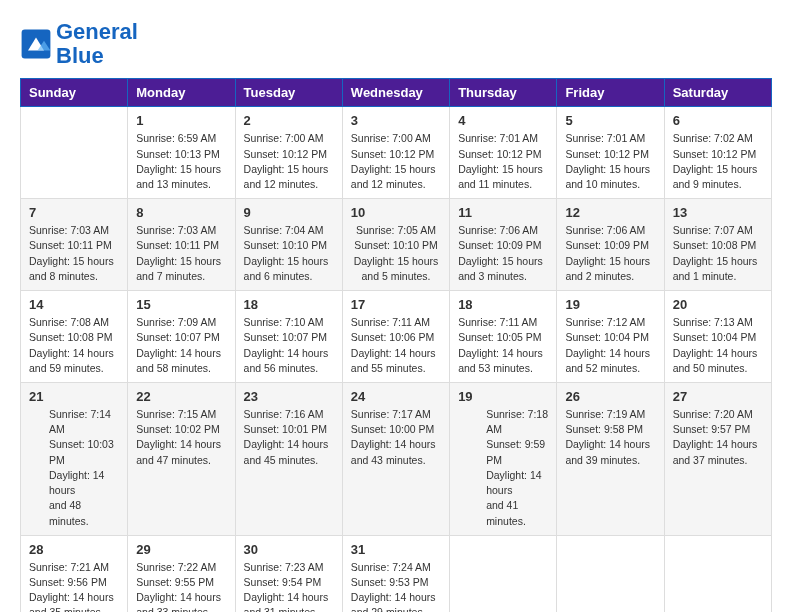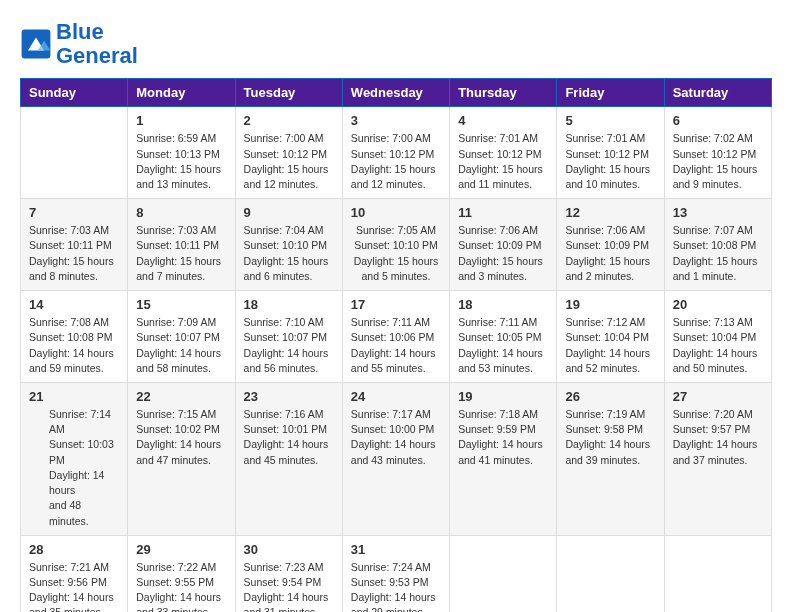--- a/index.html
+++ b/index.html
@@ -98,22 +98,22 @@
 <body>
 
 <div class="header">
   <div class="logo">
     <svg class="logo-icon" viewBox="0 0 40 40">
       <rect x="2" y="2" width="36" height="36" rx="4" fill="#1565c0"></rect>
       <polygon points="10,28 20,12 30,28" fill="white"></polygon>
       <polygon points="22,28 30,16 38,28" fill="#64b5f6" opacity="0.7"></polygon>
     </svg>
     <div class="logo-text">
+      <div><span>General</span></div>
       <div style="color:#1565c0;">Blue</div>
-      <div><span>General</span></div>
     </div>
   </div>
 </div>
 
 <table>
   <thead>
     <tr id="col-headers">
     <th>Sunday</th>
         <th>Monday</th>
         <th>Tuesday</th>
@@ -295,21 +295,21 @@
         </td>
         <td>
           <span class="day-number">24</span>
           <div class="day-info" style="white-space: pre-line;">Sunrise: 7:17 AM
 Sunset: 10:00 PM
 Daylight: 14 hours
 and 43 minutes.</div>
         </td>
         <td>
           <span class="day-number">19</span>
-          <div class="day-info" style="white-space: pre-line;">Sunrise: 7:18 AM
+          <div class="day-info" style="white-space: pre-line; margin-left: 28px;">Sunrise: 7:18 AM
 Sunset: 9:59 PM
 Daylight: 14 hours
 and 41 minutes.</div>
         </td>
         <td>
           <span class="day-number">26</span>
           <div class="day-info" style="white-space: pre-line;">Sunrise: 7:19 AM
 Sunset: 9:58 PM
 Daylight: 14 hours
 and 39 minutes.</div>

